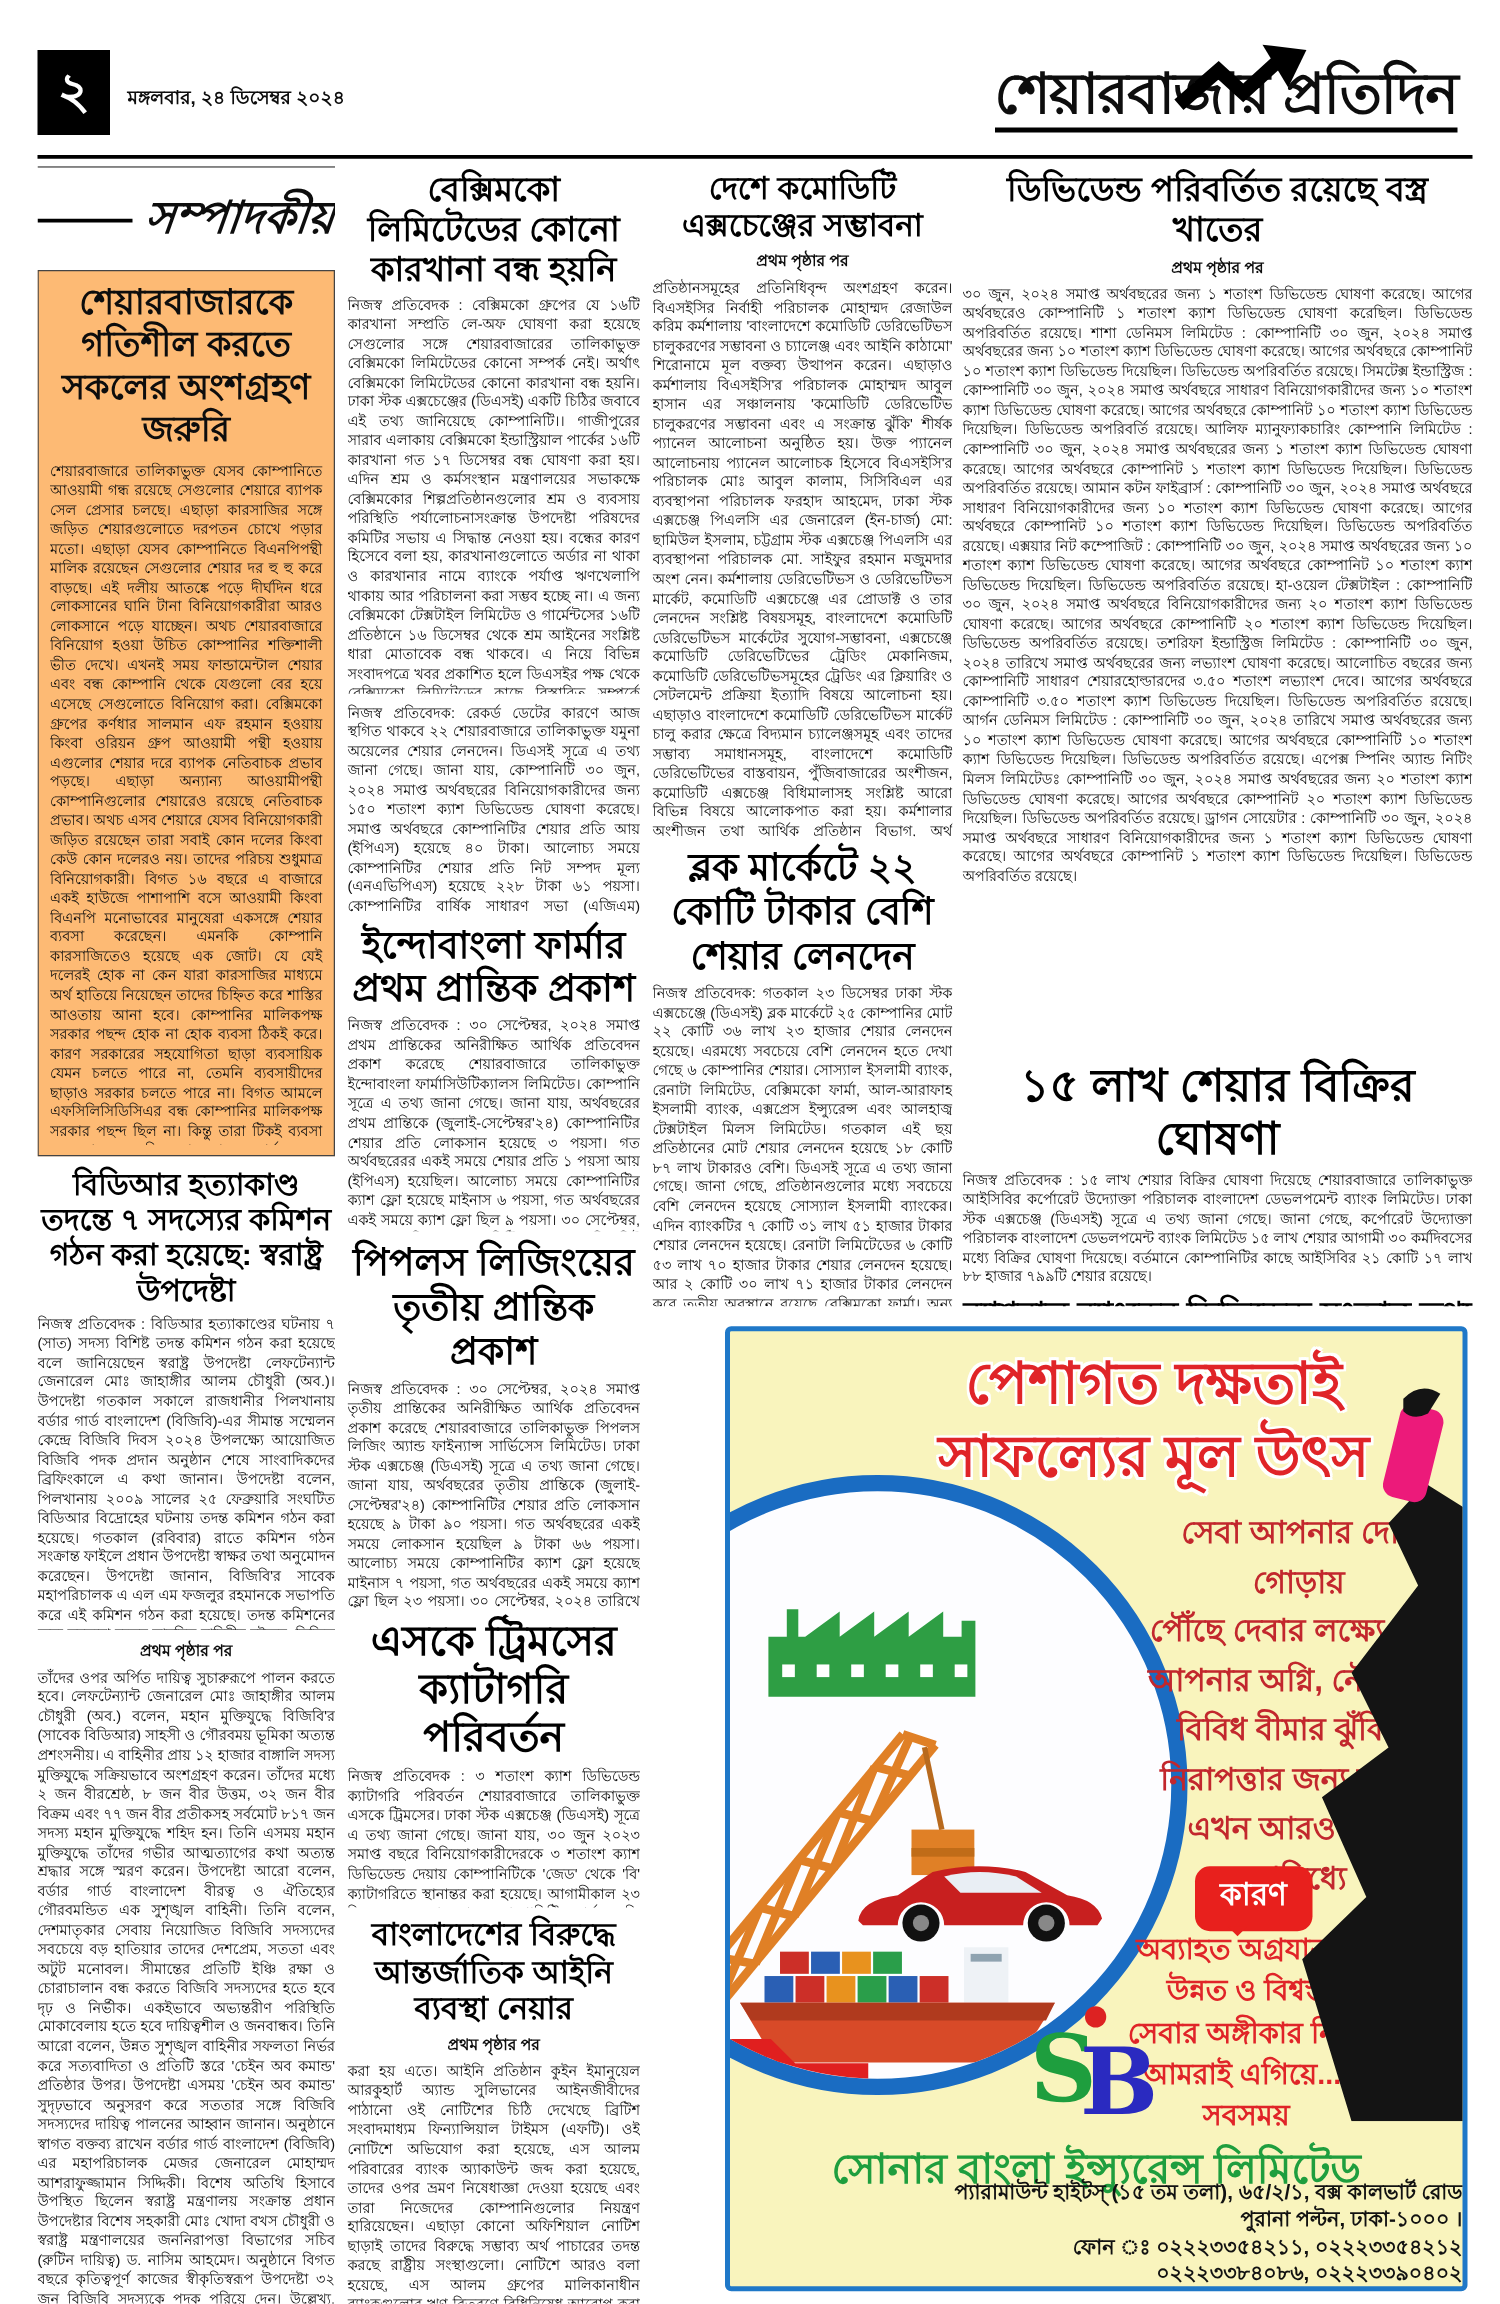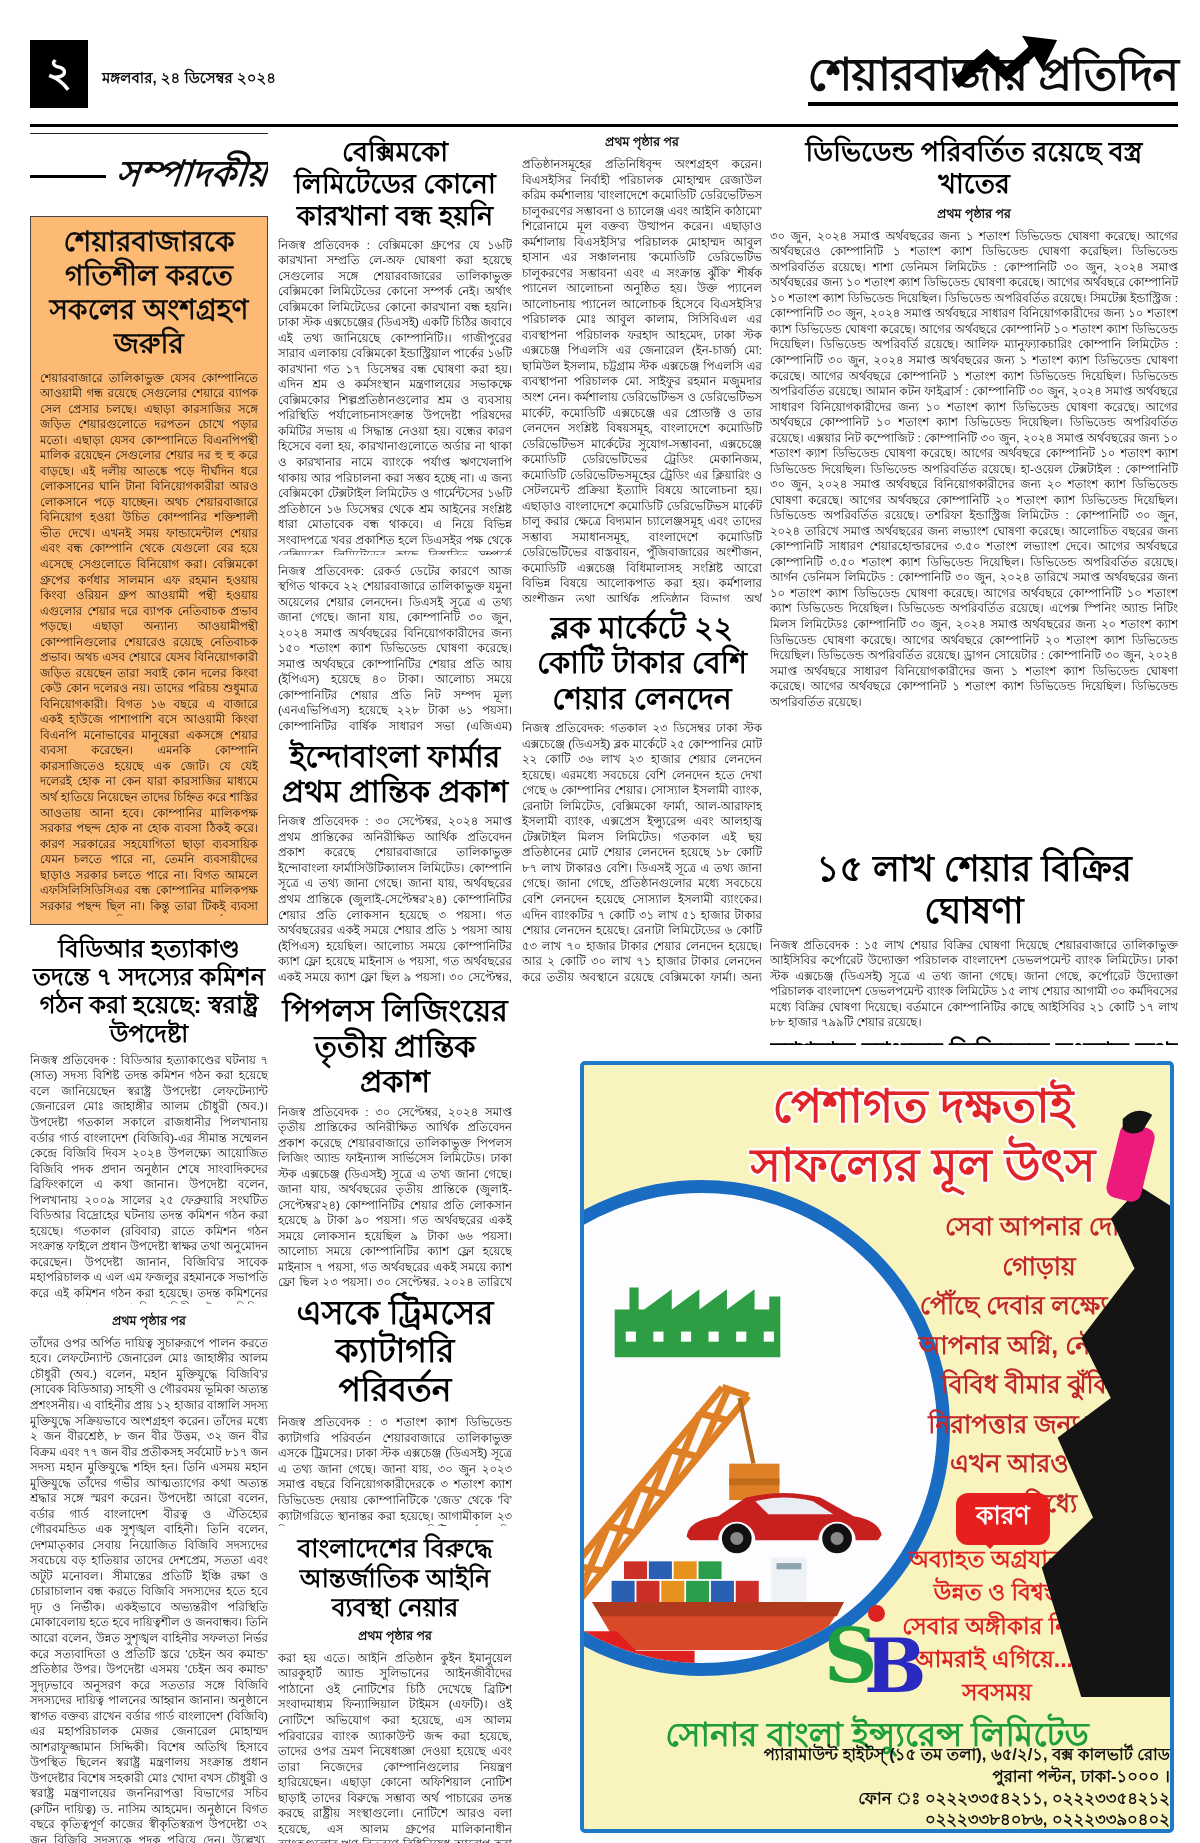--- a/index.html
+++ b/index.html
@@ -4,21 +4,21 @@
 <style>
   html,body{margin:0;padding:0;background:#ffffff;}
   .page{position:relative;width:1200px;height:1843px;background:#fff;overflow:hidden;
         font-family:"Liberation Sans","DejaVu Sans",sans-serif;color:#0d0d0d;
         padding:36px 22px 0 30px;box-sizing:border-box;}
   
   .hdr{position:relative;height:82px;}
   .pnum{position:absolute;left:0;top:4px;width:58px;height:68px;background:#000;color:#fff;
         display:flex;align-items:center;justify-content:center;font-size:40px;font-weight:bold;}
   .date{position:absolute;left:72px;top:30px;font-size:15px;font-weight:bold;}
-  .mast{position:absolute;right:0;top:14px;text-align:center;}
+  .mast{position:absolute;right:12px;top:14px;text-align:center;}
   .mast-arrow{position:absolute;right:118px;top:-16px;}
   .mast-text{font-size:45px;font-weight:900;letter-spacing:-1px;line-height:1.1;
              border-bottom:4px solid #000;padding-bottom:2px;}
   .rule{border-top:3px solid #000;margin-top:6px;}
   
   .cols{display:flex;gap:10px;margin-top:6px;height:1714px;overflow:hidden;}
   .col{overflow:hidden;}
   .col1{width:242px;}
   .col2{width:238px;}
   .right{width:656px;}
@@ -142,20 +142,21 @@
         <div class="cont">প্রথম পৃষ্ঠার পর</div>
         <p class="body">করা হয় এতে। আইনি প্রতিষ্ঠান কুইন ইমানুয়েল আরকুহার্ট অ্যান্ড সুলিভানের আইনজীবীদের পাঠানো ওই নোটিশের চিঠি দেখেছে ব্রিটিশ সংবাদমাধ্যম ফিন্যান্সিয়াল টাইমস (এফটি)। ওই নোটিশে অভিযোগ করা হয়েছে, এস আলম পরিবারের ব্যাংক অ্যাকাউন্ট জব্দ করা হয়েছে, তাদের ওপর ভ্রমণ নিষেধাজ্ঞা দেওয়া হয়েছে এবং তারা নিজেদের কোম্পানিগুলোর নিয়ন্ত্রণ হারিয়েছেন। এছাড়া কোনো অফিশিয়াল নোটিশ ছাড়াই তাদের বিরুদ্ধে সম্ভাব্য অর্থ পাচারের তদন্ত করছে রাষ্ট্রীয় সংস্থাগুলো। নোটিশে আরও বলা হয়েছে, এস আলম গ্রুপের মালিকানাধীন ব্যাংকগুলোর ঋণ বিতরণে বিধিনিষেধ আরোপ করা হয়েছে। বদলে ফেলা হয়েছে ব্যাংকগুলোর ম্যানেজমেন্ট টিম। তাদের চুক্তিগুলো 'যথেচ্ছভাবে এবং যথাযথ প্রক্রিয়া ছাড়াই' বাতিল করে দিয়েছে সরকার। কুইন ইমানুয়েলের পাঠানো চিঠিতে বলা হয়েছে, বাংলাদেশ সরকার ও তার বিভিন্ন সংস্থার কর্মকাণ্ড ও অবহেলার মাধ্যমে 'বিনিয়োগকারীদের বিনিয়োগ করা সম্পদমূল্য পুরোপুরি বা আংশিকভাবে ধ্বংস করা হয়েছে।' চিঠিতে আরও বলা হয়েছে, এই অব্যাহত কর্মকাণ্ড ও অবহেলা বিনিয়োগ চুক্তির আওতায় পাওয়া অধিকার এবং বাংলাদেশের আইন লঙ্ঘন করেছে এবং চলমান বিরোধের ভিত গড়ে দিয়েছে। ফিন্যান্সিয়াল টাইমস অনুরোধ করলেও বাংলাদেশ সরকার এই নোটিশের বিষয়ে কোনো মন্তব্য করতে রাজি হয়নি। হাসিনার পতনের পর বাংলাদেশ ব্যাংকের গভর্নর হিসেবে নিয়োগ পাওয়া আহসান এইচ মনসুর এর আগে অক্টোবরে ফিন্যান্সিয়াল টাইমসকে দেওয়া সাক্ষাৎকারে বলেছিলেন, সাইফুল আলম ও তার সহযোগীসহ অন্যরা সামরিক গোয়েন্দা সংস্থার সহায়তায় বিভিন্ন শীর্ষস্থানীয় ব্যাংক দখল করে ব্যাংকিং খাত থেকে দেশের বাইরে অর্থ পাচার করেন। গভর্নর অভিযোগ করেন, ব্যাংকের নতুন শেয়ারহোল্ডারদের ঋণ প্রদান, আমদানি মূল্য বাড়িয়ে দেখানোর (ওভার ইনভয়েসিং) মতো পদ্ধতিতে এস আলম ও তার সহযোগীরা অর্থ পাচার করেছেন। একে তিনি 'যেকোনো আন্তর্জাতিক মানদণ্ডে সবচেয়ে বড় ও সর্বোচ্চ অঙ্কের ব্যাংক লুট' বলে অভিহিত করেছেন। এস আলম গ্রুপ অবশ্য বলেছে, এসব অভিযোগের 'কোনো সত্যতা নেই'। খাদ্য, নির্মাণ, পোশাক, ব্যাংকিংসহ বিভিন্ন খাতে গ্রুপটির ব্যবসা রয়েছে। বাংলাদেশ ব্যাংকের একজন মুখপাত্র ফিন্যান্সিয়াল টাইমসকে বলেন, 'ইস্যুগুলো তদন্তাধীন। তদন্তের স্বার্থে কেন্দ্রীয় ব্যাংক এখনই কোনো মন্তব্য করা থেকে বিরত থাকছে।' সাইফুল আলমের চিঠি ইঙ্গিত দিচ্ছে, অন্তর্বর্তী সরকারের জন্য হাসিন-আমলে ব্যাংকিং ব্যবস্থা থেকে বিদেশে পাচার হওয়া অর্থ দেশে ফিরিয়ে আনা বেশ কঠিন হবে।</p>
       </article>
     </section>
 
     <section class="right">
       <div class="rrow">
 
         <div class="col col3">
           <article>
+            <h3 class="hl h25">দেশে কমোডিটি এক্সচেঞ্জের সম্ভাবনা</h3>
             <div class="cont">প্রথম পৃষ্ঠার পর</div>
             <p class="body clip" style="height:446px">প্রতিষ্ঠানসমূহের প্রতিনিধিবৃন্দ অংশগ্রহণ করেন। বিএসইসির নির্বাহী পরিচালক মোহাম্মদ রেজাউল করিম কর্মশালায় 'বাংলাদেশে কমোডিটি ডেরিভেটিভস চালুকরণের সম্ভাবনা ও চ্যালেঞ্জ এবং আইনি কাঠামো' শিরোনামে মূল বক্তব্য উত্থাপন করেন। এছাড়াও কর্মশালায় বিএসইসি'র পরিচালক মোহাম্মদ আবুল হাসান এর সঞ্চালনায় 'কমোডিটি ডেরিভেটিভ চালুকরণের সম্ভাবনা এবং এ সংক্রান্ত ঝুঁকি' শীর্ষক প্যানেল আলোচনা অনুষ্ঠিত হয়। উক্ত প্যানেল আলোচনায় প্যানেল আলোচক হিসেবে বিএসইসি'র পরিচালক মোঃ আবুল কালাম, সিসিবিএল এর ব্যবস্থাপনা পরিচালক ফরহাদ আহমেদ, ঢাকা স্টক এক্সচেঞ্জ পিএলসি এর জেনারেল (ইন-চার্জ) মো: ছামিউল ইসলাম, চট্টগ্রাম স্টক এক্সচেঞ্জ পিএলসি এর ব্যবস্থাপনা পরিচালক মো. সাইফুর রহমান মজুমদার অংশ নেন। কর্মশালায় ডেরিভেটিভস ও ডেরিভেটিভস মার্কেট, কমোডিটি এক্সচেঞ্জে এর প্রোডাক্ট ও তার লেনদেন সংশ্লিষ্ট বিষয়সমূহ, বাংলাদেশে কমোডিটি ডেরিভেটিভস মার্কেটের সুযোগ-সম্ভাবনা, এক্সচেঞ্জে কমোডিটি ডেরিভেটিভের ট্রেডিং মেকানিজম, কমোডিটি ডেরিভেটিভসমূহের ট্রেডিং এর ক্লিয়ারিং ও সেটলমেন্ট প্রক্রিয়া ইত্যাদি বিষয়ে আলোচনা হয়। এছাড়াও বাংলাদেশে কমোডিটি ডেরিভেটিভস মার্কেট চালু করার ক্ষেত্রে বিদ্যমান চ্যালেঞ্জসমূহ এবং তাদের সম্ভাব্য সমাধানসমূহ, বাংলাদেশে কমোডিটি ডেরিভেটিভের বাস্তবায়ন, পুঁজিবাজারের অংশীজন, কমোডিটি এক্সচেঞ্জ বিধিমালাসহ সংশ্লিষ্ট আরো বিভিন্ন বিষয়ে আলোকপাত করা হয়। কর্মশালার অংশীজন তথা আর্থিক প্রতিষ্ঠান বিভাগ, অর্থ মন্ত্রণালয়, বাণিজ্য মন্ত্রণালয়, শিল্প মন্ত্রণালয়, জাতীয় রাজস্ব বোর্ড এর প্রতিনিধিবৃন্দ আলোচিত বিভিন্ন বিষয়ে তাদের মূল্যবান মতামত দেন। বিএসইসি'র কমিশনার ফারজানা লালারুখ কর্মশালায় সভাপতির বক্তব্য প্রদান করেন। তিনি কর্মশালায় আগত সকলকে ধন্যবাদ দেন এবং আন্তরিক শুভেচ্ছা জানান। দেশে কমোডিটি এক্সচেঞ্জ এর অনেক সম্ভাবনা রয়েছে বলে উল্লেখ করেন তিনি। তিনি অন্যান্যের মধ্যে বলেন, বাংলাদেশে কমোডিটি ডেরিভেটিভস এর সফলতার জন্য সক্ষমতা বৃদ্ধি, সমন্বিত উদ্যোগ গ্রহণ এবং ভবিষ্যতের জন্য প্রয়োজনীয় পূর্বপ্রস্তুতি নিশ্চিত করা অনেক বেশি জরুরী। বাংলাদেশে কমোডিটি ডেরিভেটিভস এর সম্ভাবনাকে কাজে লাগিয়ে দেশের পুঁজিবাজারের উন্নয়ন সাধনে সংশ্লিষ্ট সকলের সহায়তা কামনা করেন তিনি।</p>
           </article>
 
           <article>
             <h3 class="hl h30">ব্লক মার্কেটে ২২ কোটি টাকার বেশি শেয়ার লেনদেন</h3>
             <p class="body clip" style="height:262px">নিজস্ব প্রতিবেদক: গতকাল ২৩ ডিসেম্বর ঢাকা স্টক এক্সচেঞ্জে (ডিএসই) ব্লক মার্কেটে ২৫ কোম্পানির মোট ২২ কোটি ৩৬ লাখ ২৩ হাজার শেয়ার লেনদেন হয়েছে। এরমধ্যে সবচেয়ে বেশি লেনদেন হতে দেখা গেছে ৬ কোম্পানির শেয়ার। সোস্যাল ইসলামী ব্যাংক, রেনাটা লিমিটেড, বেক্সিমকো ফার্মা, আল-আরাফাহ ইসলামী ব্যাংক, এক্সপ্রেস ইন্স্যুরেন্স এবং আলহাজ্ব টেক্সটাইল মিলস লিমিটেড। গতকাল এই ছয় প্রতিষ্ঠানের মোট শেয়ার লেনদেন হয়েছে ১৮ কোটি ৮৭ লাখ টাকারও বেশি। ডিএসই সূত্রে এ তথ্য জানা গেছে। জানা গেছে, প্রতিষ্ঠানগুলোর মধ্যে সবচেয়ে বেশি লেনদেন হয়েছে সোস্যাল ইসলামী ব্যাংকের। এদিন ব্যাংকটির ৭ কোটি ৩১ লাখ ৫১ হাজার টাকার শেয়ার লেনদেন হয়েছে। রেনাটা লিমিটেডের ৬ কোটি ৫৩ লাখ ৭০ হাজার টাকার শেয়ার লেনদেন হয়েছে। আর ২ কোটি ৩০ লাখ ৭১ হাজার টাকার লেনদেন করে তৃতীয় অবস্থানে রয়েছে বেক্সিমকো ফার্মা। অন্য প্রতিষ্ঠানগুলোর মধ্যে- আল-আরাফাহ ইসলামী ব্যাংকের ১ কোটি ১১ লাখ ৮৫ হাজার টাকা, এক্সপ্রেস ইন্স্যুরেন্সের ৮০ লাখ টাকা এবং আলহাজ্ব টেক্সটাইল মিলস লিমিটেডের ৭৯ লাখ ৮৪ হাজার টাকার শেয়ার লেনদেন হয়েছে।</p>
           </article>
 
         </div>

